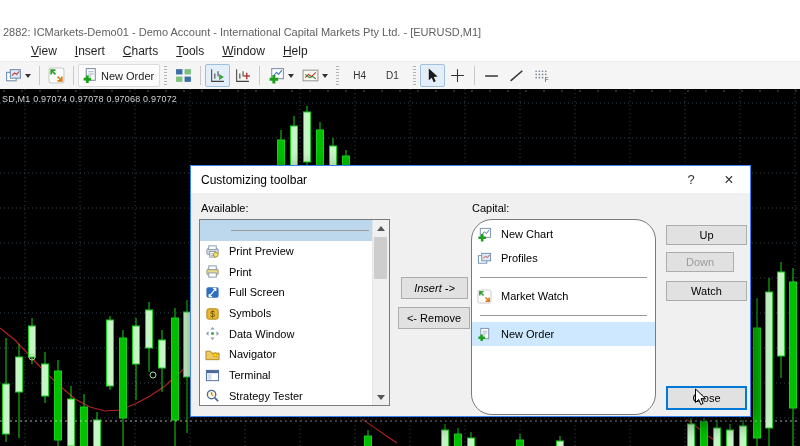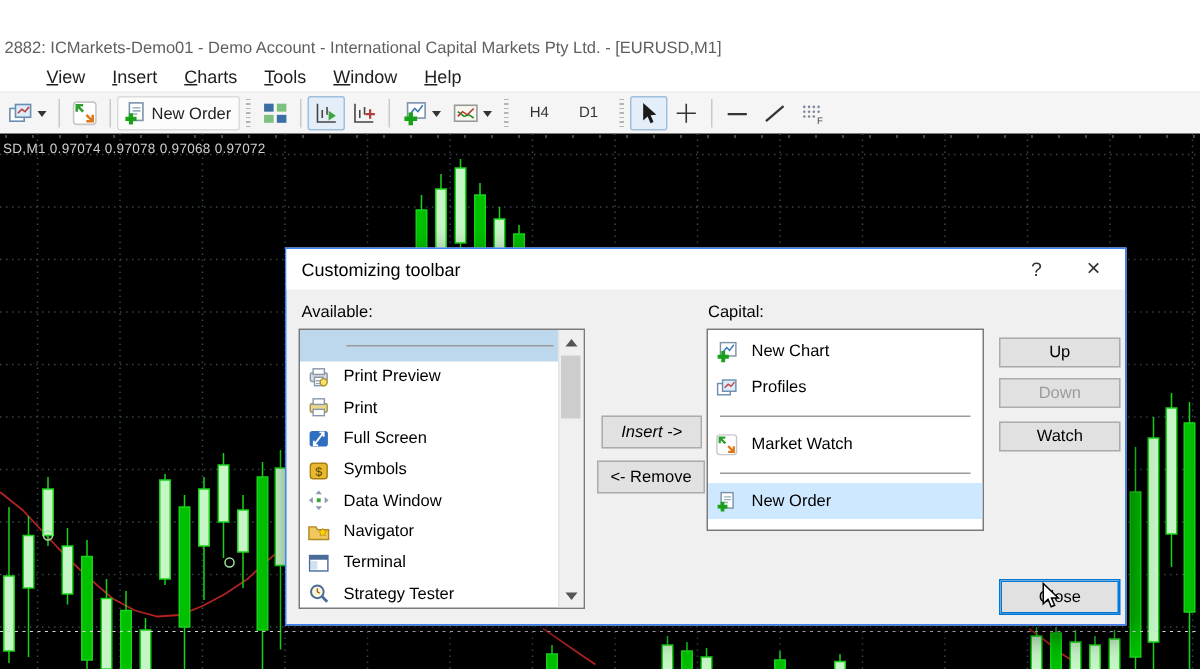--- a/index.html
+++ b/index.html
@@ -35,21 +35,21 @@
           border:1px solid #3b82f6;box-shadow:3px 6px 18px rgba(0,0,0,.5);z-index:10;box-sizing:border-box;}
   .dlg-title{height:27px;background:#fff;display:flex;align-items:center;font-size:12px;color:#000;
              padding-left:10px;}
   .dlg-sysbtn{position:absolute;top:0;width:30px;height:27px;display:flex;align-items:center;
               justify-content:center;color:#333;}
   .dlg-help{right:44px;font-size:13px;}
   .dlg-close{right:6px;font-size:16px;}
   .dlg-label{position:absolute;font-size:11px;color:#000;}
   .listbox{position:absolute;background:#fff;border:1px solid #7a7a7a;box-sizing:border-box;overflow:hidden;}
   #avail-list{left:8px;top:53px;width:191px;height:187px;}
-  #sel-list{left:280px;top:53px;width:185px;height:135px;padding-top:2px;}
+  #sel-list{left:280px;top:53px;width:185px;height:196px;padding-top:2px;border-radius:21px;}
   .lrow{display:flex;align-items:center;height:20.7px;padding-left:5px;font-size:11px;color:#000;}
   .srow{display:flex;align-items:center;height:24px;padding-left:5px;font-size:11px;color:#000;}
   .srow-sep{display:flex;align-items:center;height:14px;padding:0 4px;}
   .licon{width:15px;height:15px;margin-right:9px;flex:none;}
   .licon svg{width:15px;height:15px;display:block;}
   .selrow{background:#cde8ff;}
   .sepselrow{background:#bdd7ec;}
   .sep-line{flex:1;height:1px;background:#9a9a9a;margin:0 4px;}
   .vscroll{position:absolute;right:0;top:0;bottom:0;width:16px;background:#f0f0f0;border-left:1px solid #e4e4e4;}
   .sarrow{position:absolute;left:0;width:15px;height:16px;display:flex;align-items:center;justify-content:center;}
@@ -525,21 +525,21 @@
               <path d="M1.5 11.5h7M5 8v7" stroke="#19a219" stroke-width="2.6"></path>
             </svg>
           </span>
           <span>New Order</span>
         </div>
       </div>
 
     <div class="btn" style="left:210px;top:111px;width:67px;height:22px;font-style:italic;">Insert -&gt;</div>
     <div class="btn" style="left:207px;top:141px;width:72px;height:22px;">&lt;- Remove</div>
     <div class="btn" style="left:475px;top:59px;width:81px;height:20px;">Up</div>
-    <div class="btn disabled" style="left:475px;top:86px;width:81px;height:20px;">Down</div>
+    <div class="btn disabled" style="left:475px;top:86px;width:68px;height:20px;">Down</div>
     <div class="btn" style="left:475px;top:115px;width:81px;height:20px;">Watch</div>
     <div class="btn focused" style="left:475px;top:220px;width:81px;height:24px;">Close</div>
   </div>
 
   <svg class="mouse-cursor" viewBox="0 0 12 19">
     <path d="M1 1v13.5l3.2-3 2.1 5 2.3-1-2.1-4.8H11z" fill="#fff" stroke="#000" stroke-width="1"></path>
   </svg>
 </div>
 
 </body></html>

